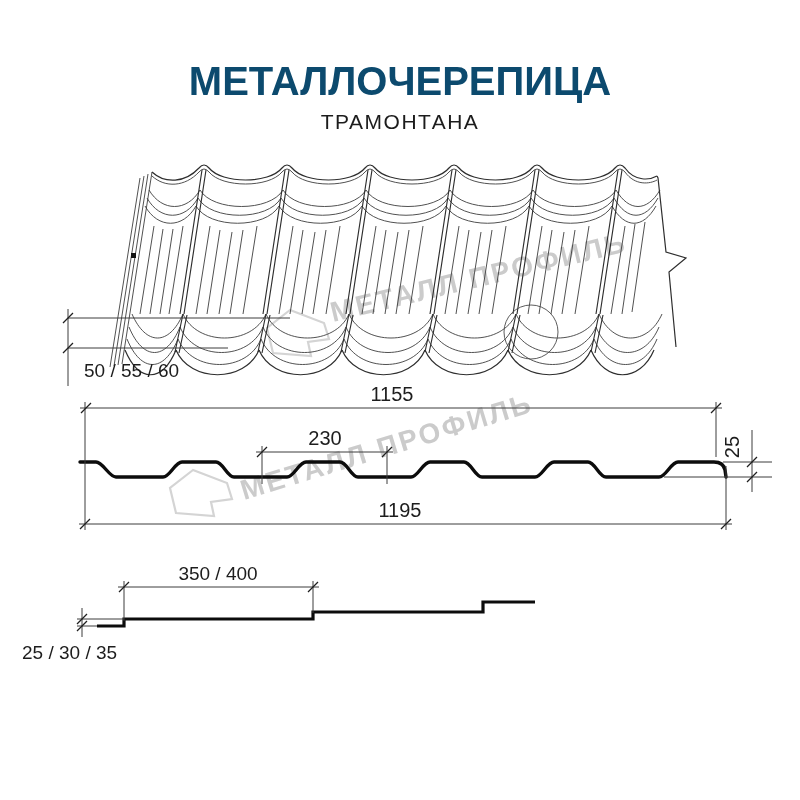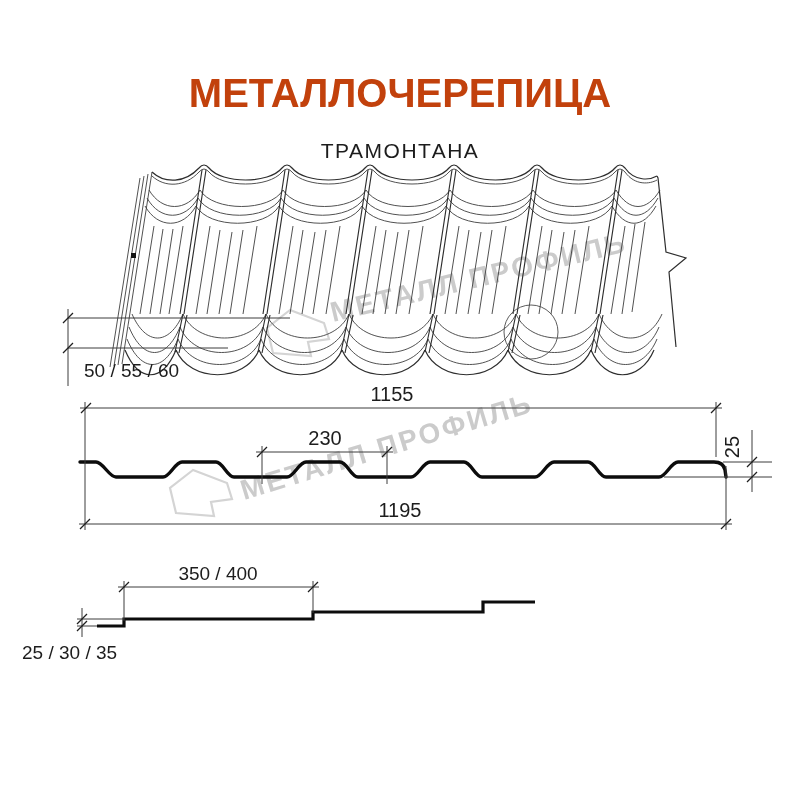--- a/index.html
+++ b/index.html
@@ -1,20 +1,20 @@
 <!DOCTYPE html>
 <html><head>
 <meta charset="utf-8">
 <style>
   html,body{margin:0;padding:0;background:#ffffff;}
   .page{position:relative;width:800px;height:800px;background:#fff;overflow:hidden;
         font-family:"Liberation Sans",sans-serif;}
   .hdr{position:absolute;top:60px;left:0;width:100%;text-align:center;z-index:3;}
-  .title{margin:12px;font-size:40px;font-weight:800;letter-spacing:0;color:#c2410c;line-height:1.05;}
-  .subtitle{margin-top:25px;font-size:21px;font-weight:500;letter-spacing:1.5px;color:#1c1c1c;}
+  .title{margin:0;font-size:40px;font-weight:800;letter-spacing:0;color:#0c4a6e;line-height:1.05;}
+  .subtitle{margin-top:8px;font-size:21px;font-weight:500;letter-spacing:1.5px;color:#1c1c1c;}
   svg.drawing{position:absolute;left:0;top:0;z-index:2;}
   .ln{fill:none;stroke:#3d3d3d;stroke-width:0.9;}
   .rib{fill:none;stroke:#2e2e2e;stroke-width:1.15;}
   .edge{fill:none;stroke:#2e2e2e;stroke-width:1.2;}
   .thick{fill:none;stroke:#0c0c0c;stroke-width:3.4;stroke-linejoin:round;stroke-linecap:round;}
   .stepthick{fill:none;stroke:#0c0c0c;stroke-width:3.2;stroke-linejoin:miter;stroke-linecap:butt;}
   .dimln{fill:none;stroke:#3c3c3c;stroke-width:1;}
   .tick{fill:none;stroke:#1f1f1f;stroke-width:1.3;}
   .dimtxt{fill:#1d1d1d;font-size:20px;}
   .dimtxt-s{fill:#1d1d1d;font-size:19px;}

